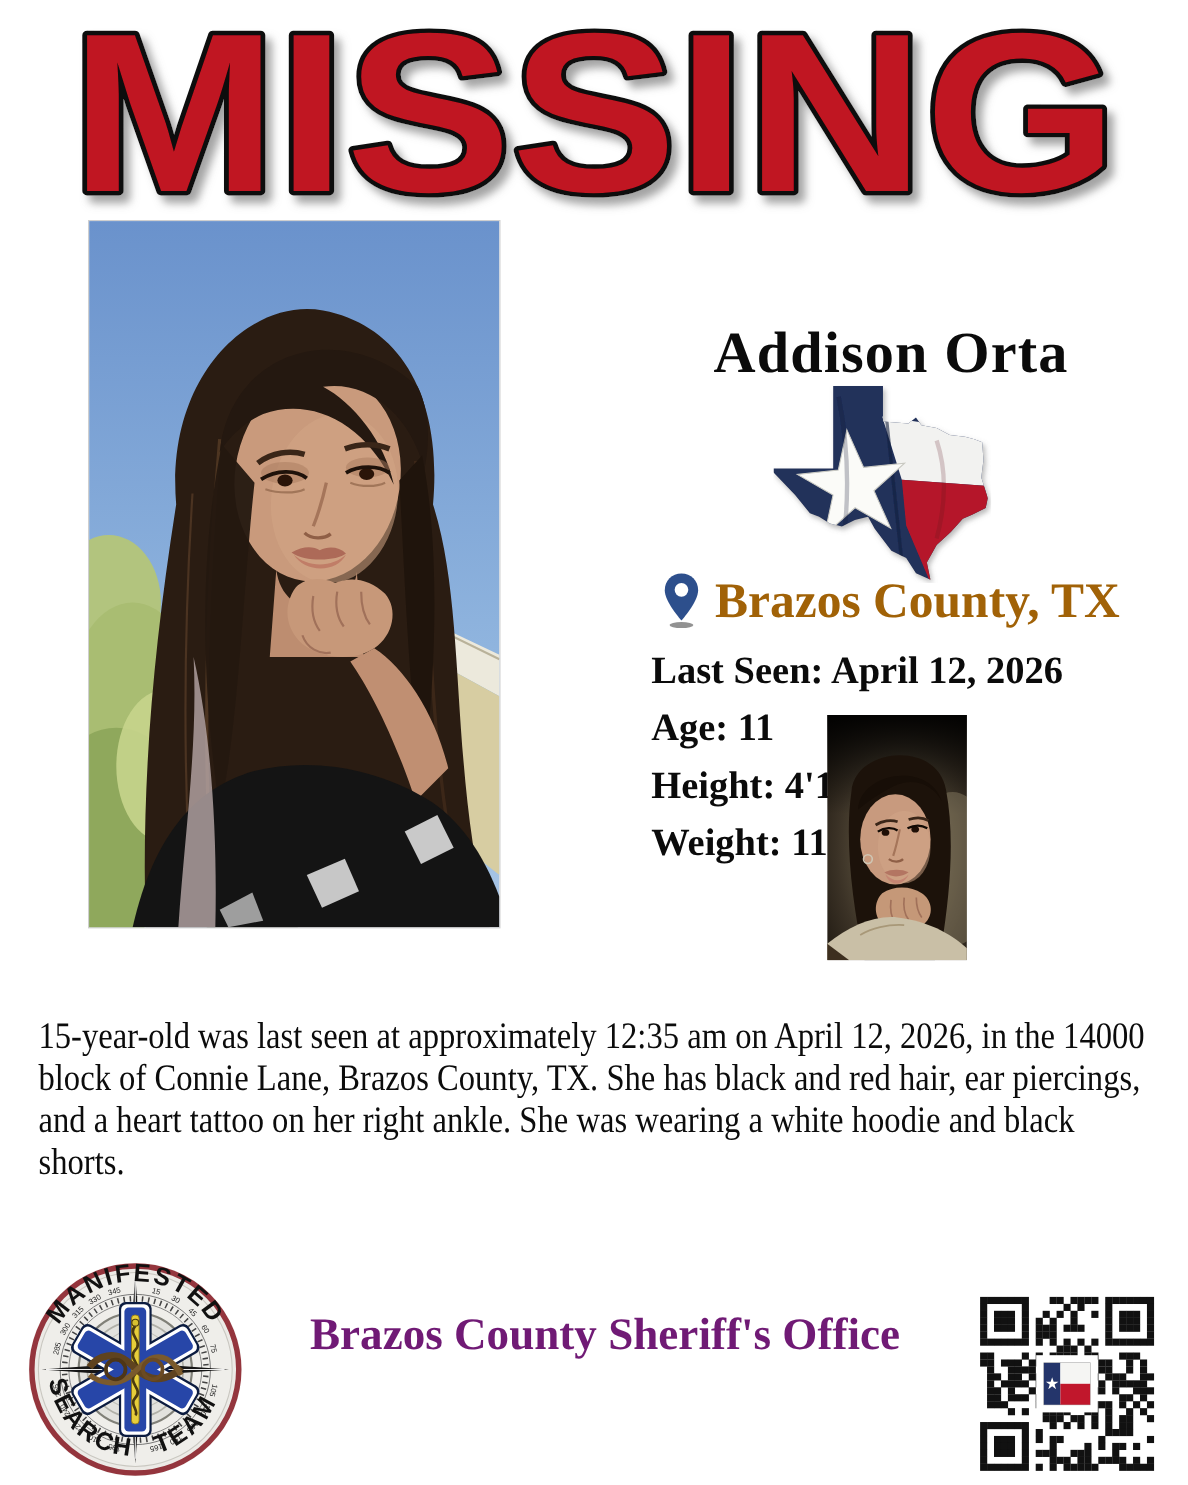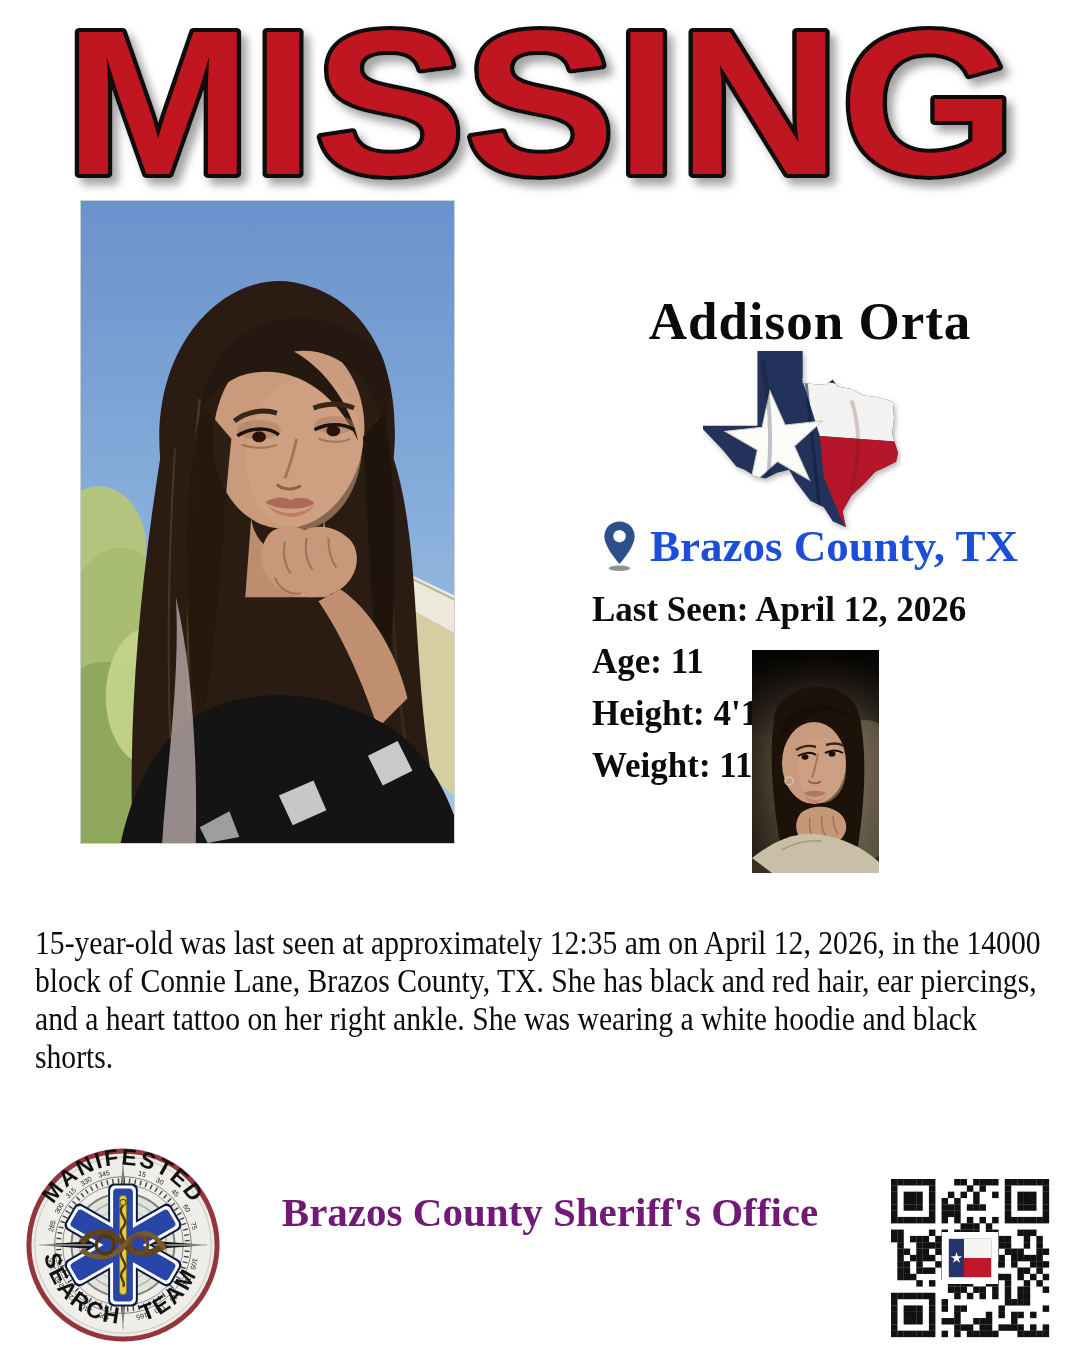--- a/index.html
+++ b/index.html
@@ -12,21 +12,21 @@
   .headline-svg{left:0;top:2px;width:1080px;height:200px;}
   
   .main-photo{left:80px;top:200px;width:375px;height:644px;border:1px solid #cfcfcf;box-sizing:border-box;}
   .main-photo svg{display:block;width:100%;height:100%;}
   
   .subject-name{left:540px;top:291px;width:540px;text-align:center;
     font-size:53px;font-weight:bold;color:#0b0b0b;letter-spacing:1px;}
   .texas-map{left:703px;top:350px;width:198px;height:180px;}
   .location-row{left:540px;top:520px;width:540px;display:flex;justify-content:center;align-items:center;gap:13px;}
   .location-pin{width:35px;height:52px;flex:0 0 auto;}
-  .location-text{font-size:45px;font-weight:bold;color:#1d4ed8;}
+  .location-text{font-size:45px;font-weight:bold;color:#a16207;}
   .details{left:570px;top:584px;width:500px;margin-left:22px;}
   .detail-line{font-size:35px;font-weight:bold;color:#0b0b0b;line-height:52px;white-space:nowrap;}
   .small-photo{left:752px;top:650px;width:127px;height:223px;}
   .small-photo svg{display:block;width:100%;height:100%;}
   
   .description{left:35px;top:924px;width:1165px;font-size:34px;line-height:38px;color:#0c0c0c;
     transform:scaleX(0.872);transform-origin:left top;}
   
   .footer-logo{left:24px;top:1146px;width:198px;height:198px;}
   .agency-block{left:250px;top:1186px;width:600px;text-align:center;color:#701a75;}

